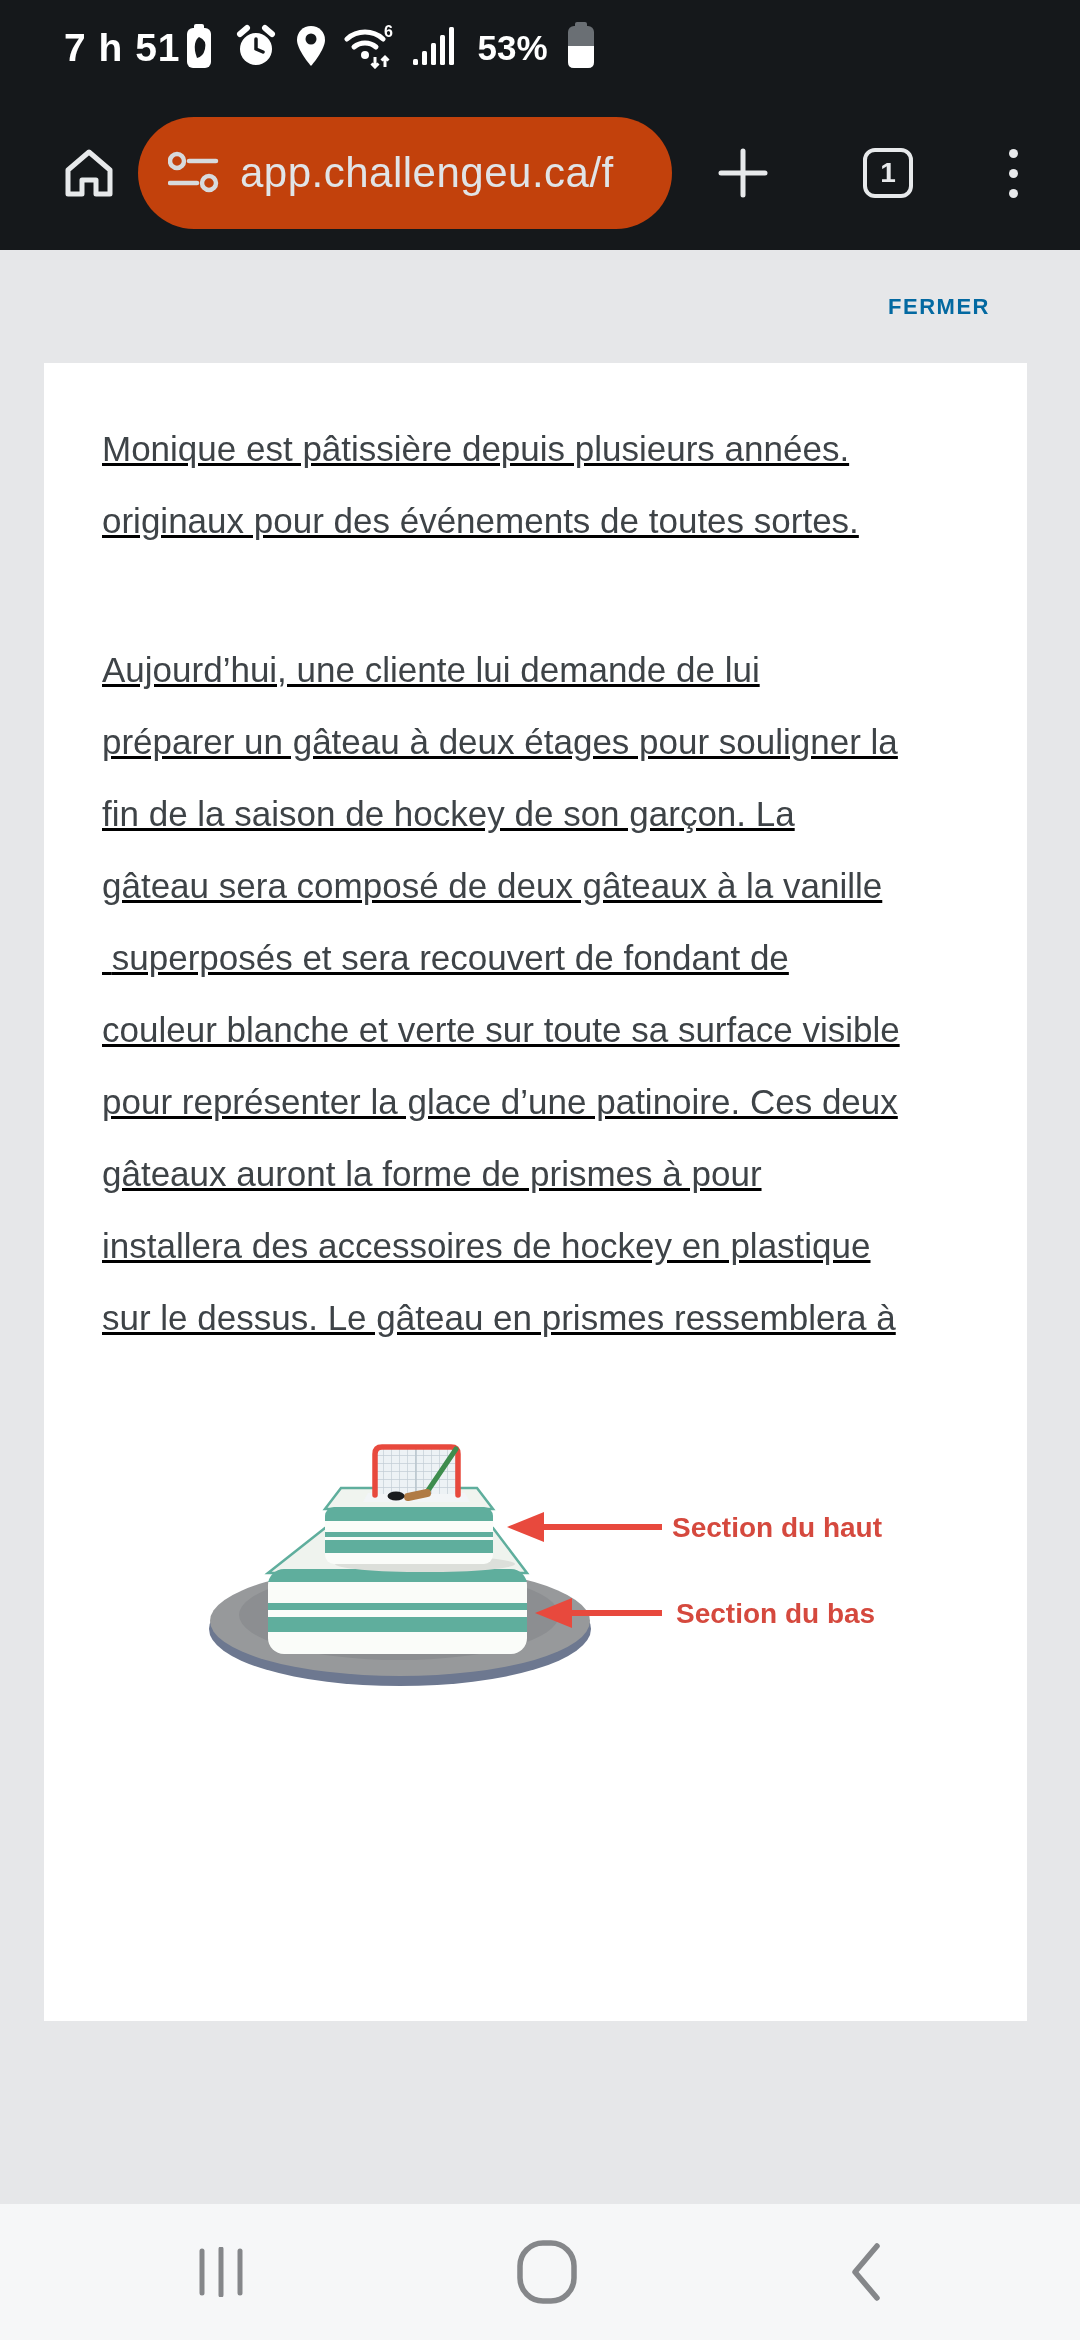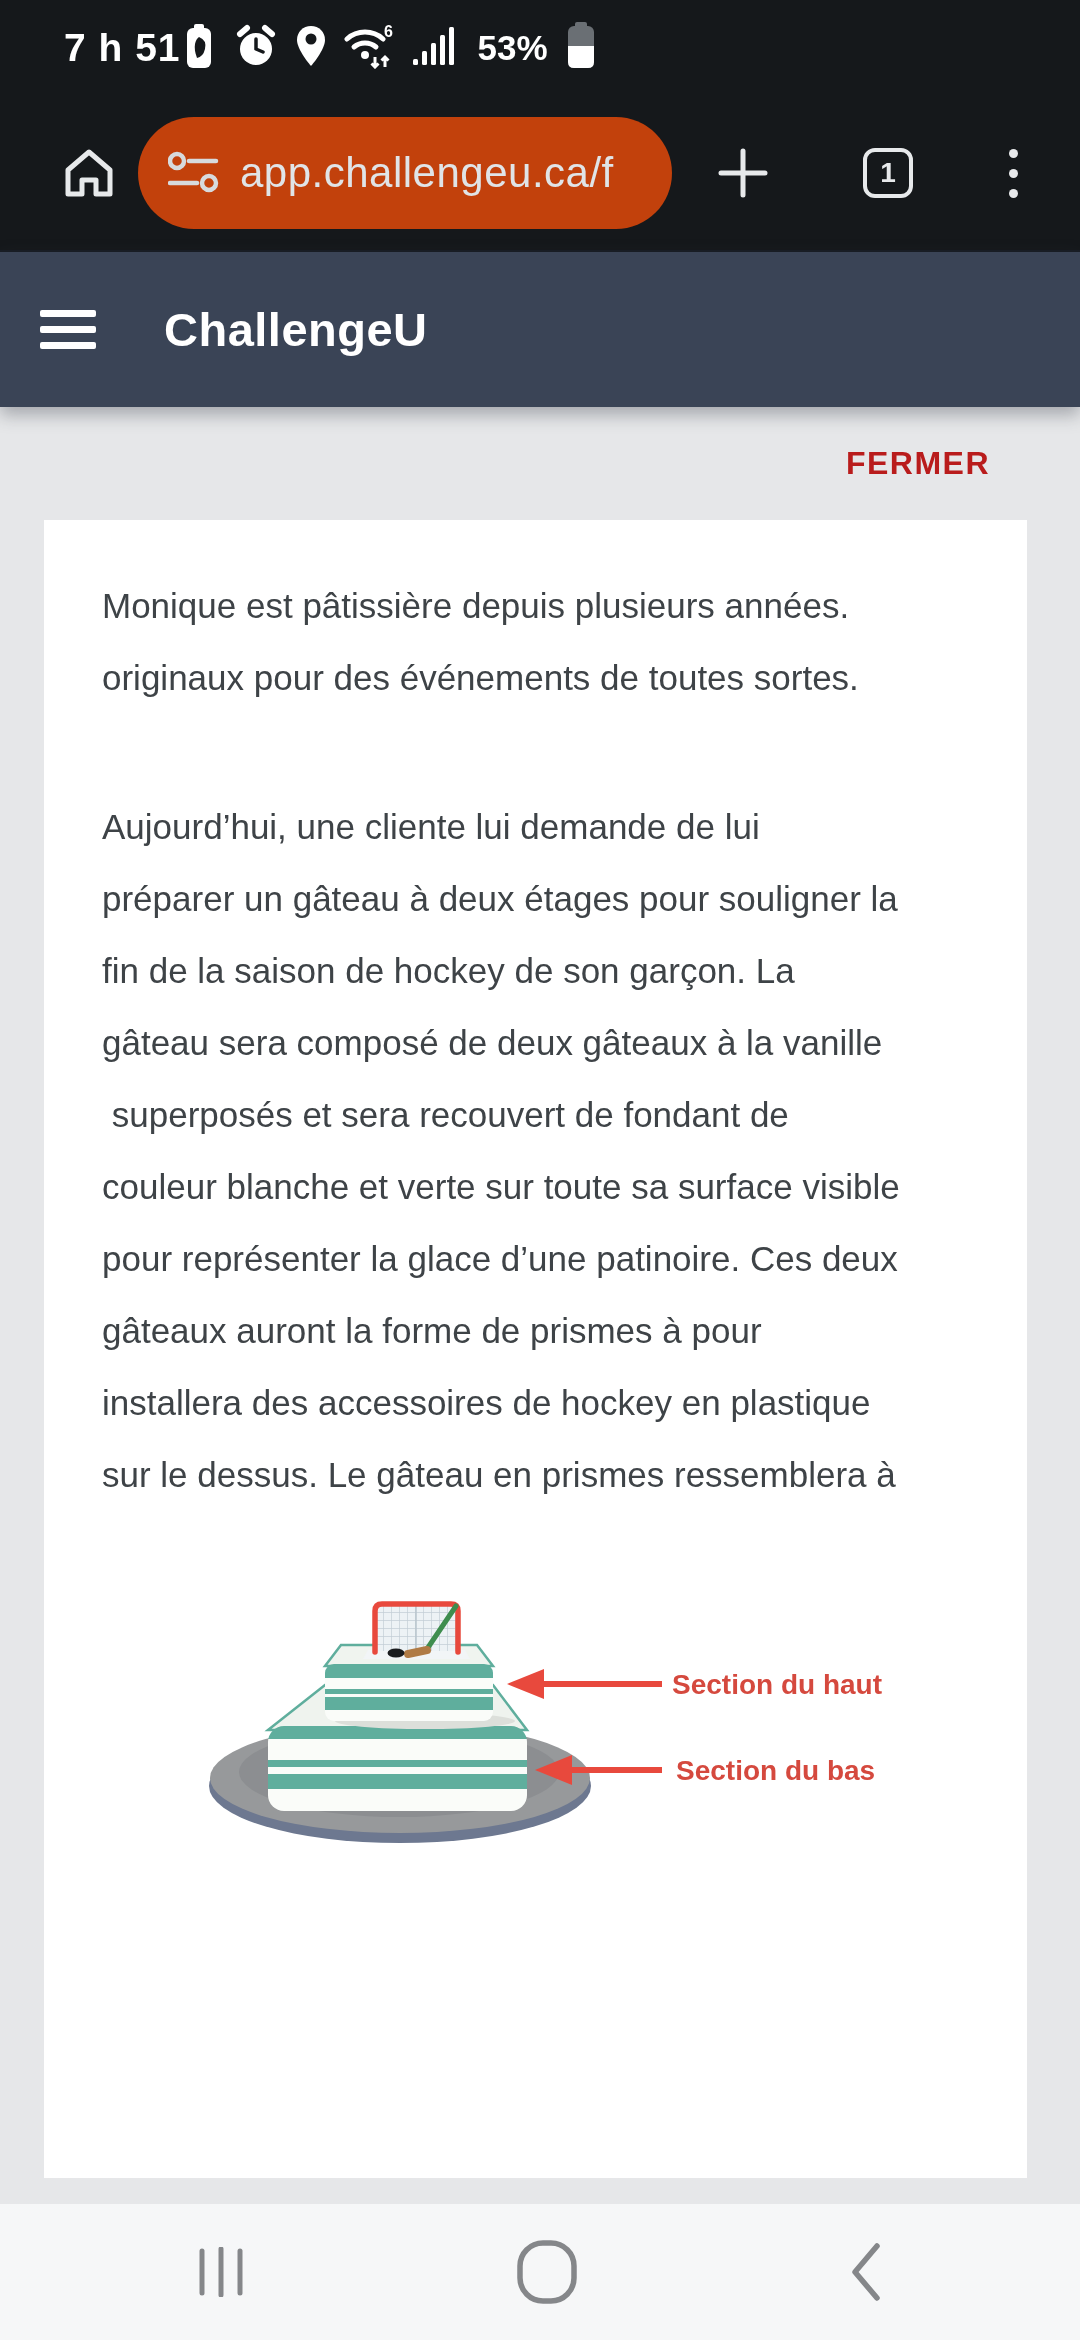--- a/index.html
+++ b/index.html
@@ -43,24 +43,25 @@
     height:157px;background:#3a4456;border-top:2px solid #181d24;
     display:flex;align-items:center;padding:0 40px;position:relative;z-index:3;
     box-shadow:0 8px 16px rgba(50,55,65,0.35);
   }
   .hamburger{display:flex;flex-direction:column;gap:9px;width:56px;}
   .hamburger i{height:7px;background:#fff;border-radius:2px;}
   .site-title{color:#fff;font-size:47px;font-weight:800;margin-left:68px;letter-spacing:0.5px;}
   
   .content{height:1797px;background:#e6e7e9;position:relative;z-index:1;}
   .fermer-row{height:113px;display:flex;align-items:center;justify-content:flex-end;padding-right:90px;}
-  .fermer{color:#b91c1c;font-size:32px;font-weight:700;letter-spacing:1.5px;}
+  .fermer{color:#0369a1;font-size:22px;font-weight:700;letter-spacing:1.5px;}
   .card{
     margin-left:44px;width:983px;height:1658px;background:#ffffff;
     padding:50px 60px 0 58px;
+    text-decoration:underline;
   }
   .para{margin:0 0 77px 0;}
   .para:last-of-type{margin-bottom:0;}
   .line{
     font-size:35px;line-height:72px;color:#3e4347;white-space:pre-wrap;
   }
   .figure{margin-top:73px;}
   .figure svg{display:block;margin-left:73px;}
   
   .nav-bar{
@@ -153,28 +154,20 @@
     <div class="tab-btn">
       <span class="tab-count">1</span>
     </div>
     <span class="kebab-btn">
       <i></i>
         <i></i>
         <i></i>
     </span>
   </div>
 
-  <div class="site-header">
-    <span class="hamburger">
-      <i></i>
-        <i></i>
-        <i></i>
-    </span>
-    <span class="site-title">ChallengeU</span>
-  </div>
 
   <div class="content">
     <div class="fermer-row">
       <span class="fermer">FERMER</span>
     </div>
 
     <div class="card">
       <div class="para">
           <div class="line">Monique est pâtissière depuis plusieurs années.</div>
           <div class="line">originaux pour des événements de toutes sortes.</div>

